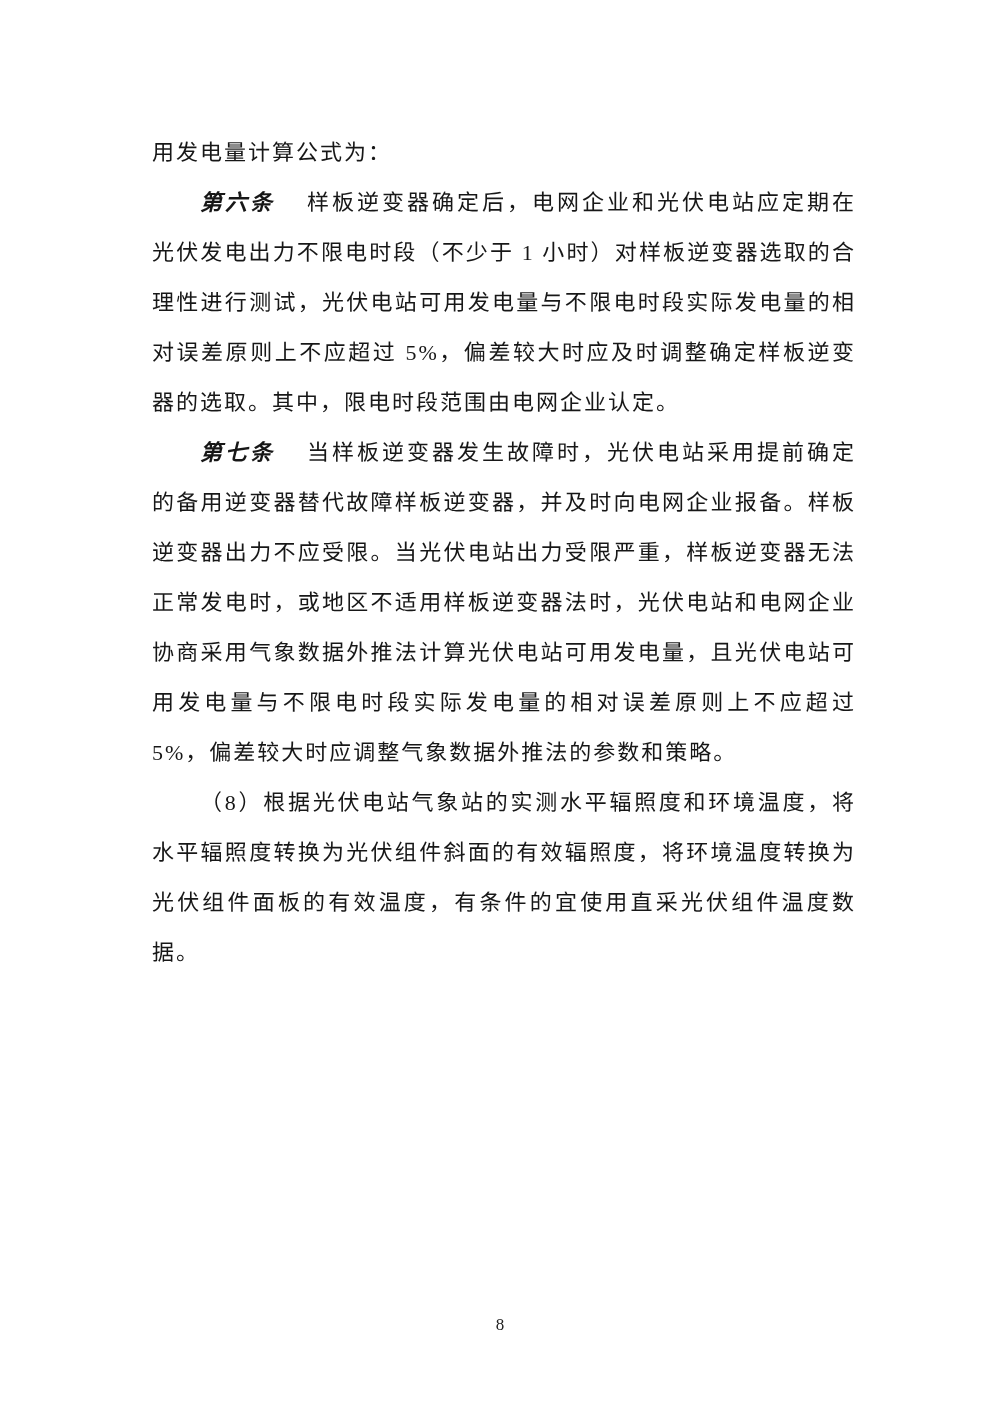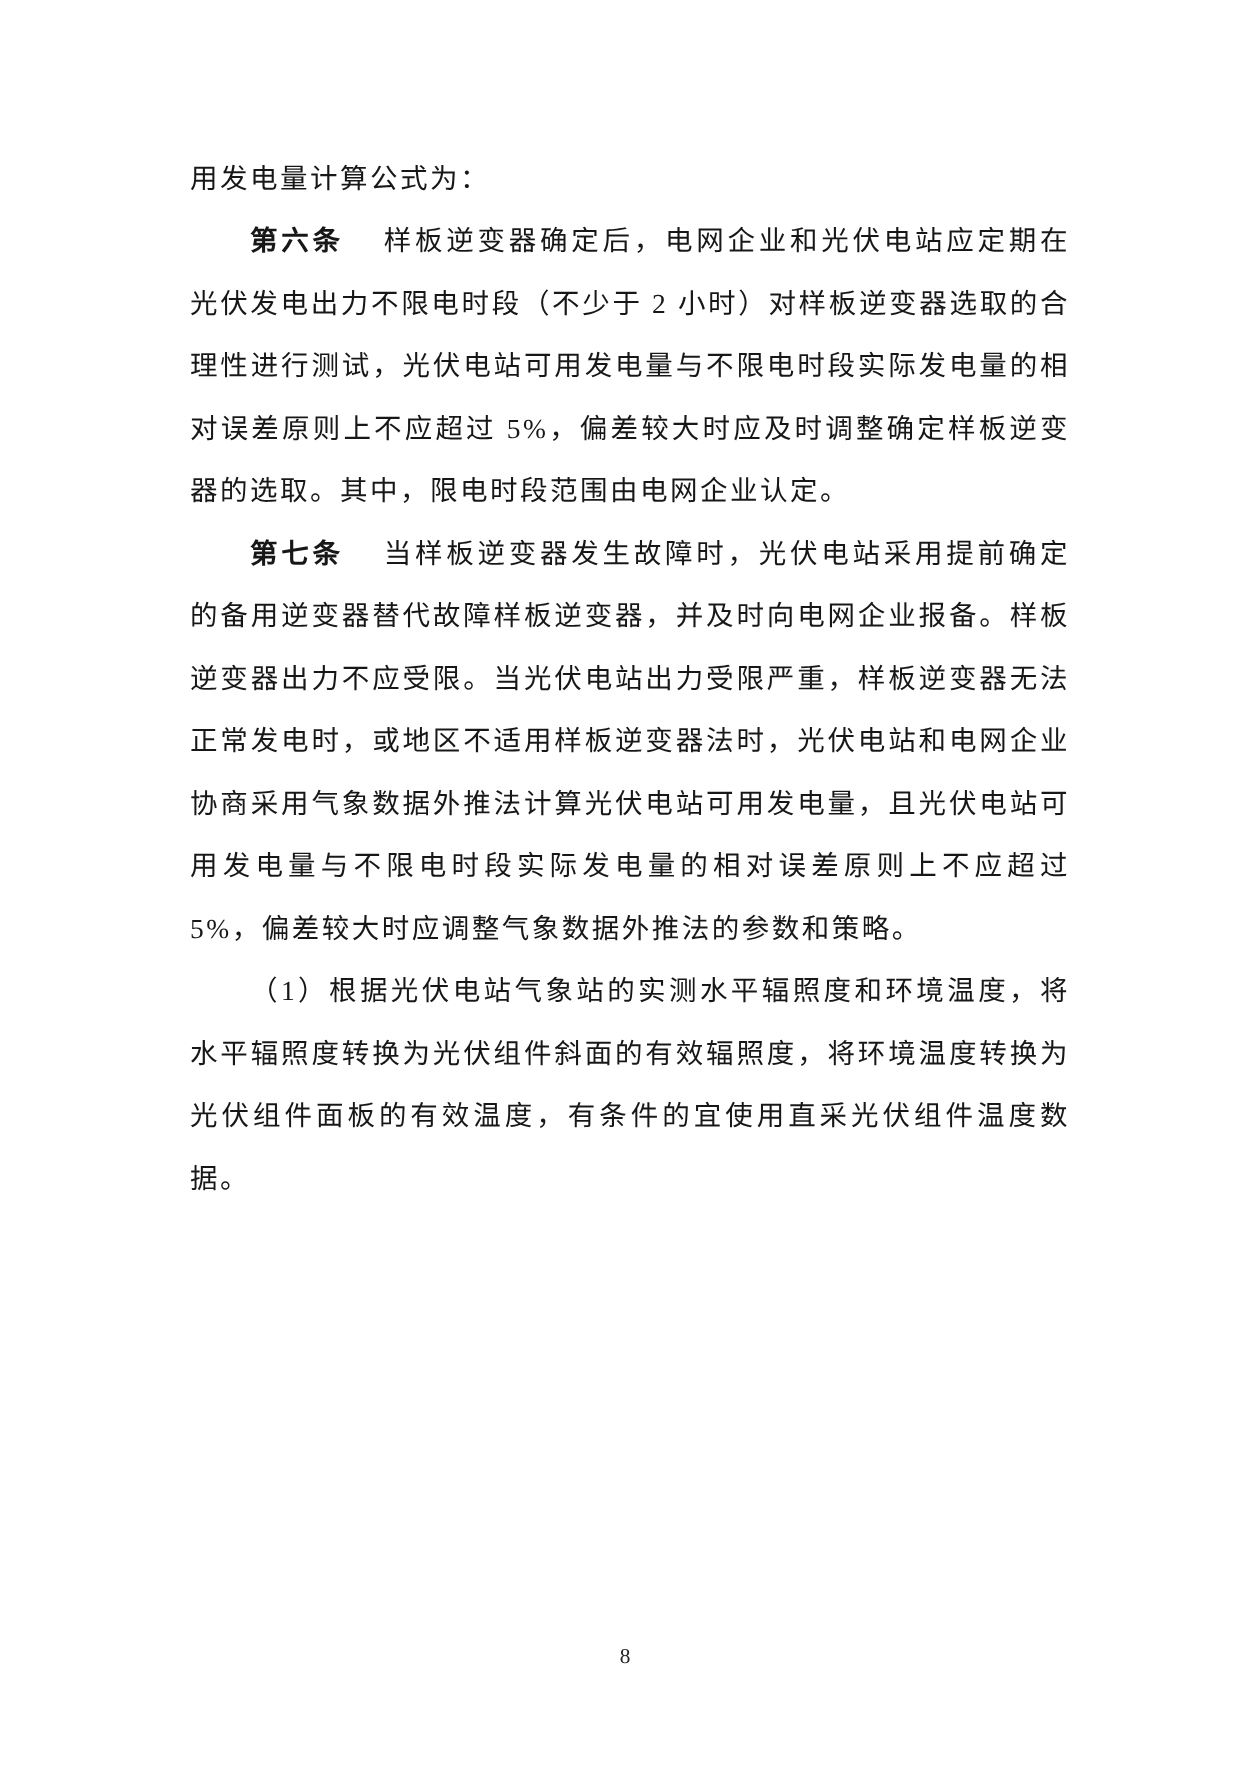--- a/index.html
+++ b/index.html
@@ -12,40 +12,41 @@
     width: 1000px;
     height: 1414px;
     background: #ffffff;
     overflow: hidden;
     font-family: "Liberation Serif", "DejaVu Serif", serif;
     color: #171717;
   }
   .content {
     position: absolute;
     left: 152px;
-    top: 118px;
+    top: 128px;
     width: 704px;
   }
   .para {
     margin: 0;
     font-size: 22px;
     line-height: 50px;
     letter-spacing: 2px;
     text-align: justify;
     text-justify: inter-ideograph;
   }
   .para.indent {
     text-indent: 48px;
   }
   .para.continuation {
     text-indent: 0;
   }
   .article-heading {
     font-weight: 700;
     margin-right: 32px;
+    font-style: italic;
   }
   .article-heading:empty {
     display: none;
     margin: 0;
   }
   .footer {
     position: absolute;
     left: 0;
     width: 1000px;
     top: 1314px;
@@ -58,24 +59,24 @@
 </style>
 </head>
 <body>
 
 <div class="page">
   <div class="content">
 
     <p class="para continuation"><span>用发电量计算公式为：</span></p>
 
 
-    <p class="para indent"><b class="article-heading">第六条</b><span>样板逆变器确定后，电网企业和光伏电站应定期在光伏发电出力不限电时段（不少于 2 小时）对样板逆变器选取的合理性进行测试，光伏电站可用发电量与不限电时段实际发电量的相对误差原则上不应超过 5%，偏差较大时应及时调整确定样板逆变器的选取。其中，限电时段范围由电网企业认定。</span></p>
+    <p class="para indent"><b class="article-heading">第六条</b><span>样板逆变器确定后，电网企业和光伏电站应定期在光伏发电出力不限电时段（不少于 1 小时）对样板逆变器选取的合理性进行测试，光伏电站可用发电量与不限电时段实际发电量的相对误差原则上不应超过 5%，偏差较大时应及时调整确定样板逆变器的选取。其中，限电时段范围由电网企业认定。</span></p>
 
     <p class="para indent"><b class="article-heading">第七条</b><span>当样板逆变器发生故障时，光伏电站采用提前确定的备用逆变器替代故障样板逆变器，并及时向电网企业报备。样板逆变器出力不应受限。当光伏电站出力受限严重，样板逆变器无法正常发电时，或地区不适用样板逆变器法时，光伏电站和电网企业协商采用气象数据外推法计算光伏电站可用发电量，且光伏电站可用发电量与不限电时段实际发电量的相对误差原则上不应超过 5%，偏差较大时应调整气象数据外推法的参数和策略。</span></p>
 
 
-    <p class="para indent"><span>（1）根据光伏电站气象站的实测水平辐照度和环境温度，将水平辐照度转换为光伏组件斜面的有效辐照度，将环境温度转换为光伏组件面板的有效温度，有条件的宜使用直采光伏组件温度数据。</span></p>
+    <p class="para indent"><span>（8）根据光伏电站气象站的实测水平辐照度和环境温度，将水平辐照度转换为光伏组件斜面的有效辐照度，将环境温度转换为光伏组件面板的有效温度，有条件的宜使用直采光伏组件温度数据。</span></p>
 
 
   </div>
 
   <div class="footer">8</div>
 </div>
 
 </body></html>

